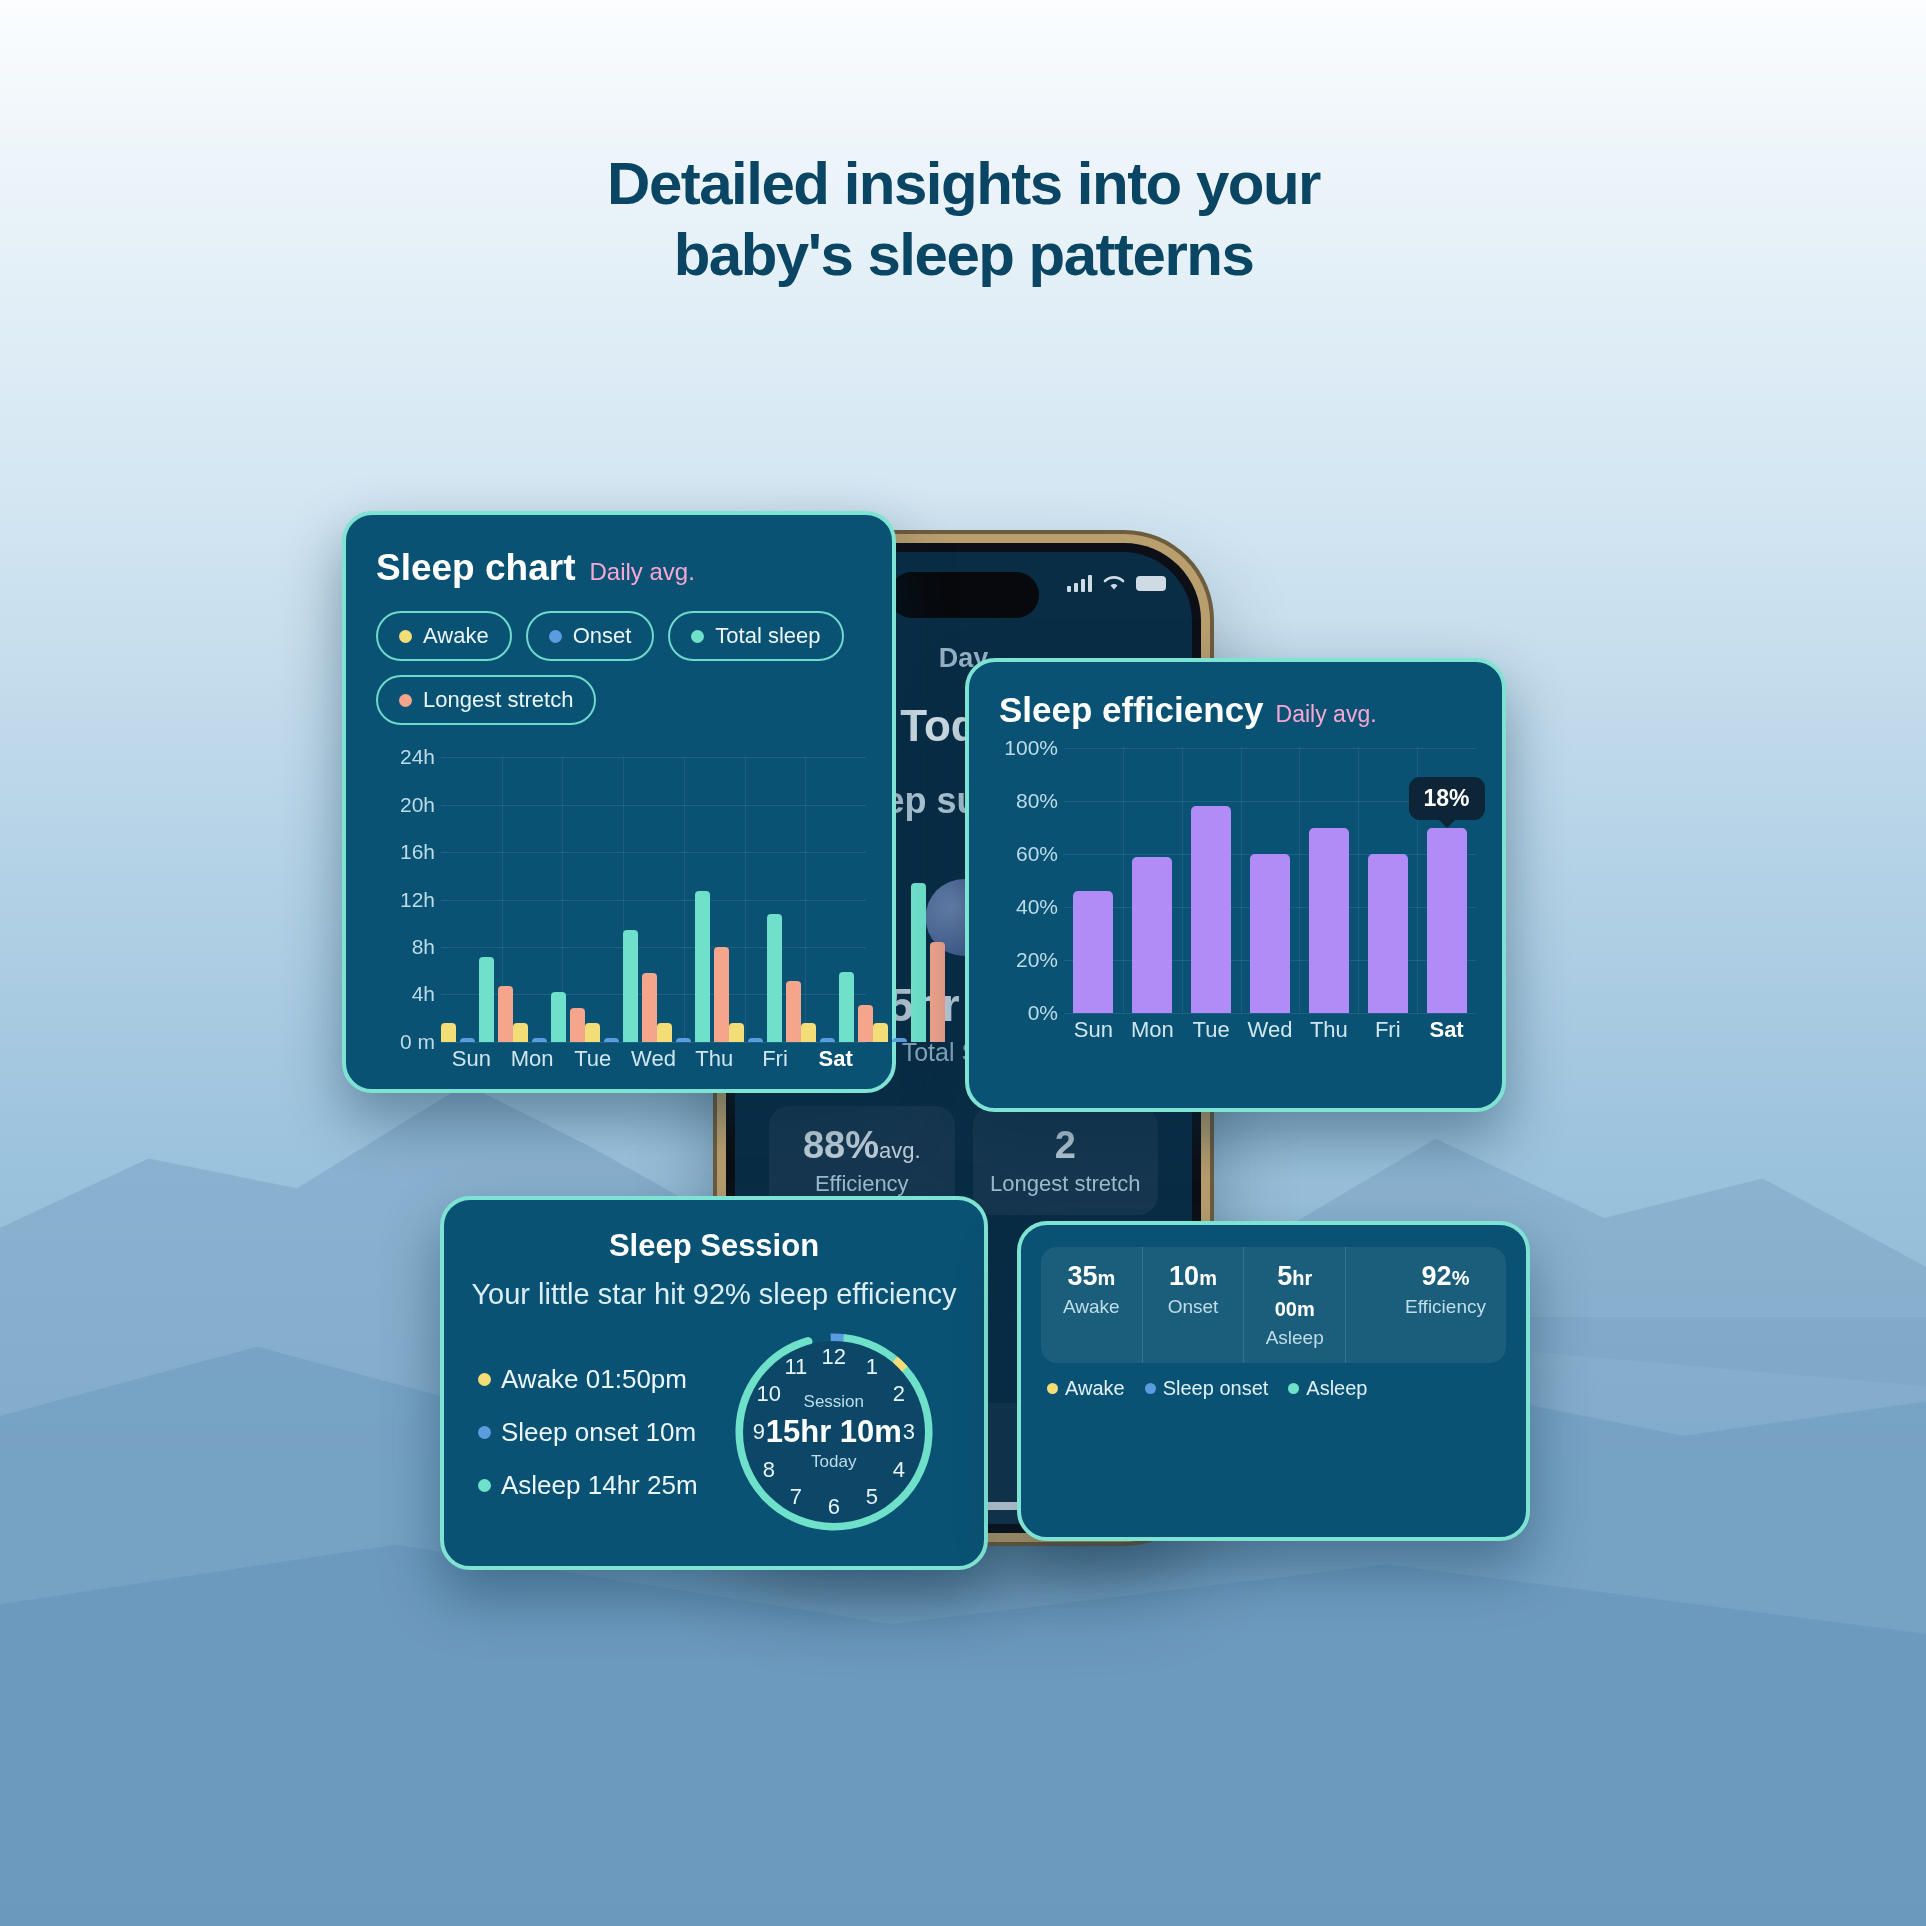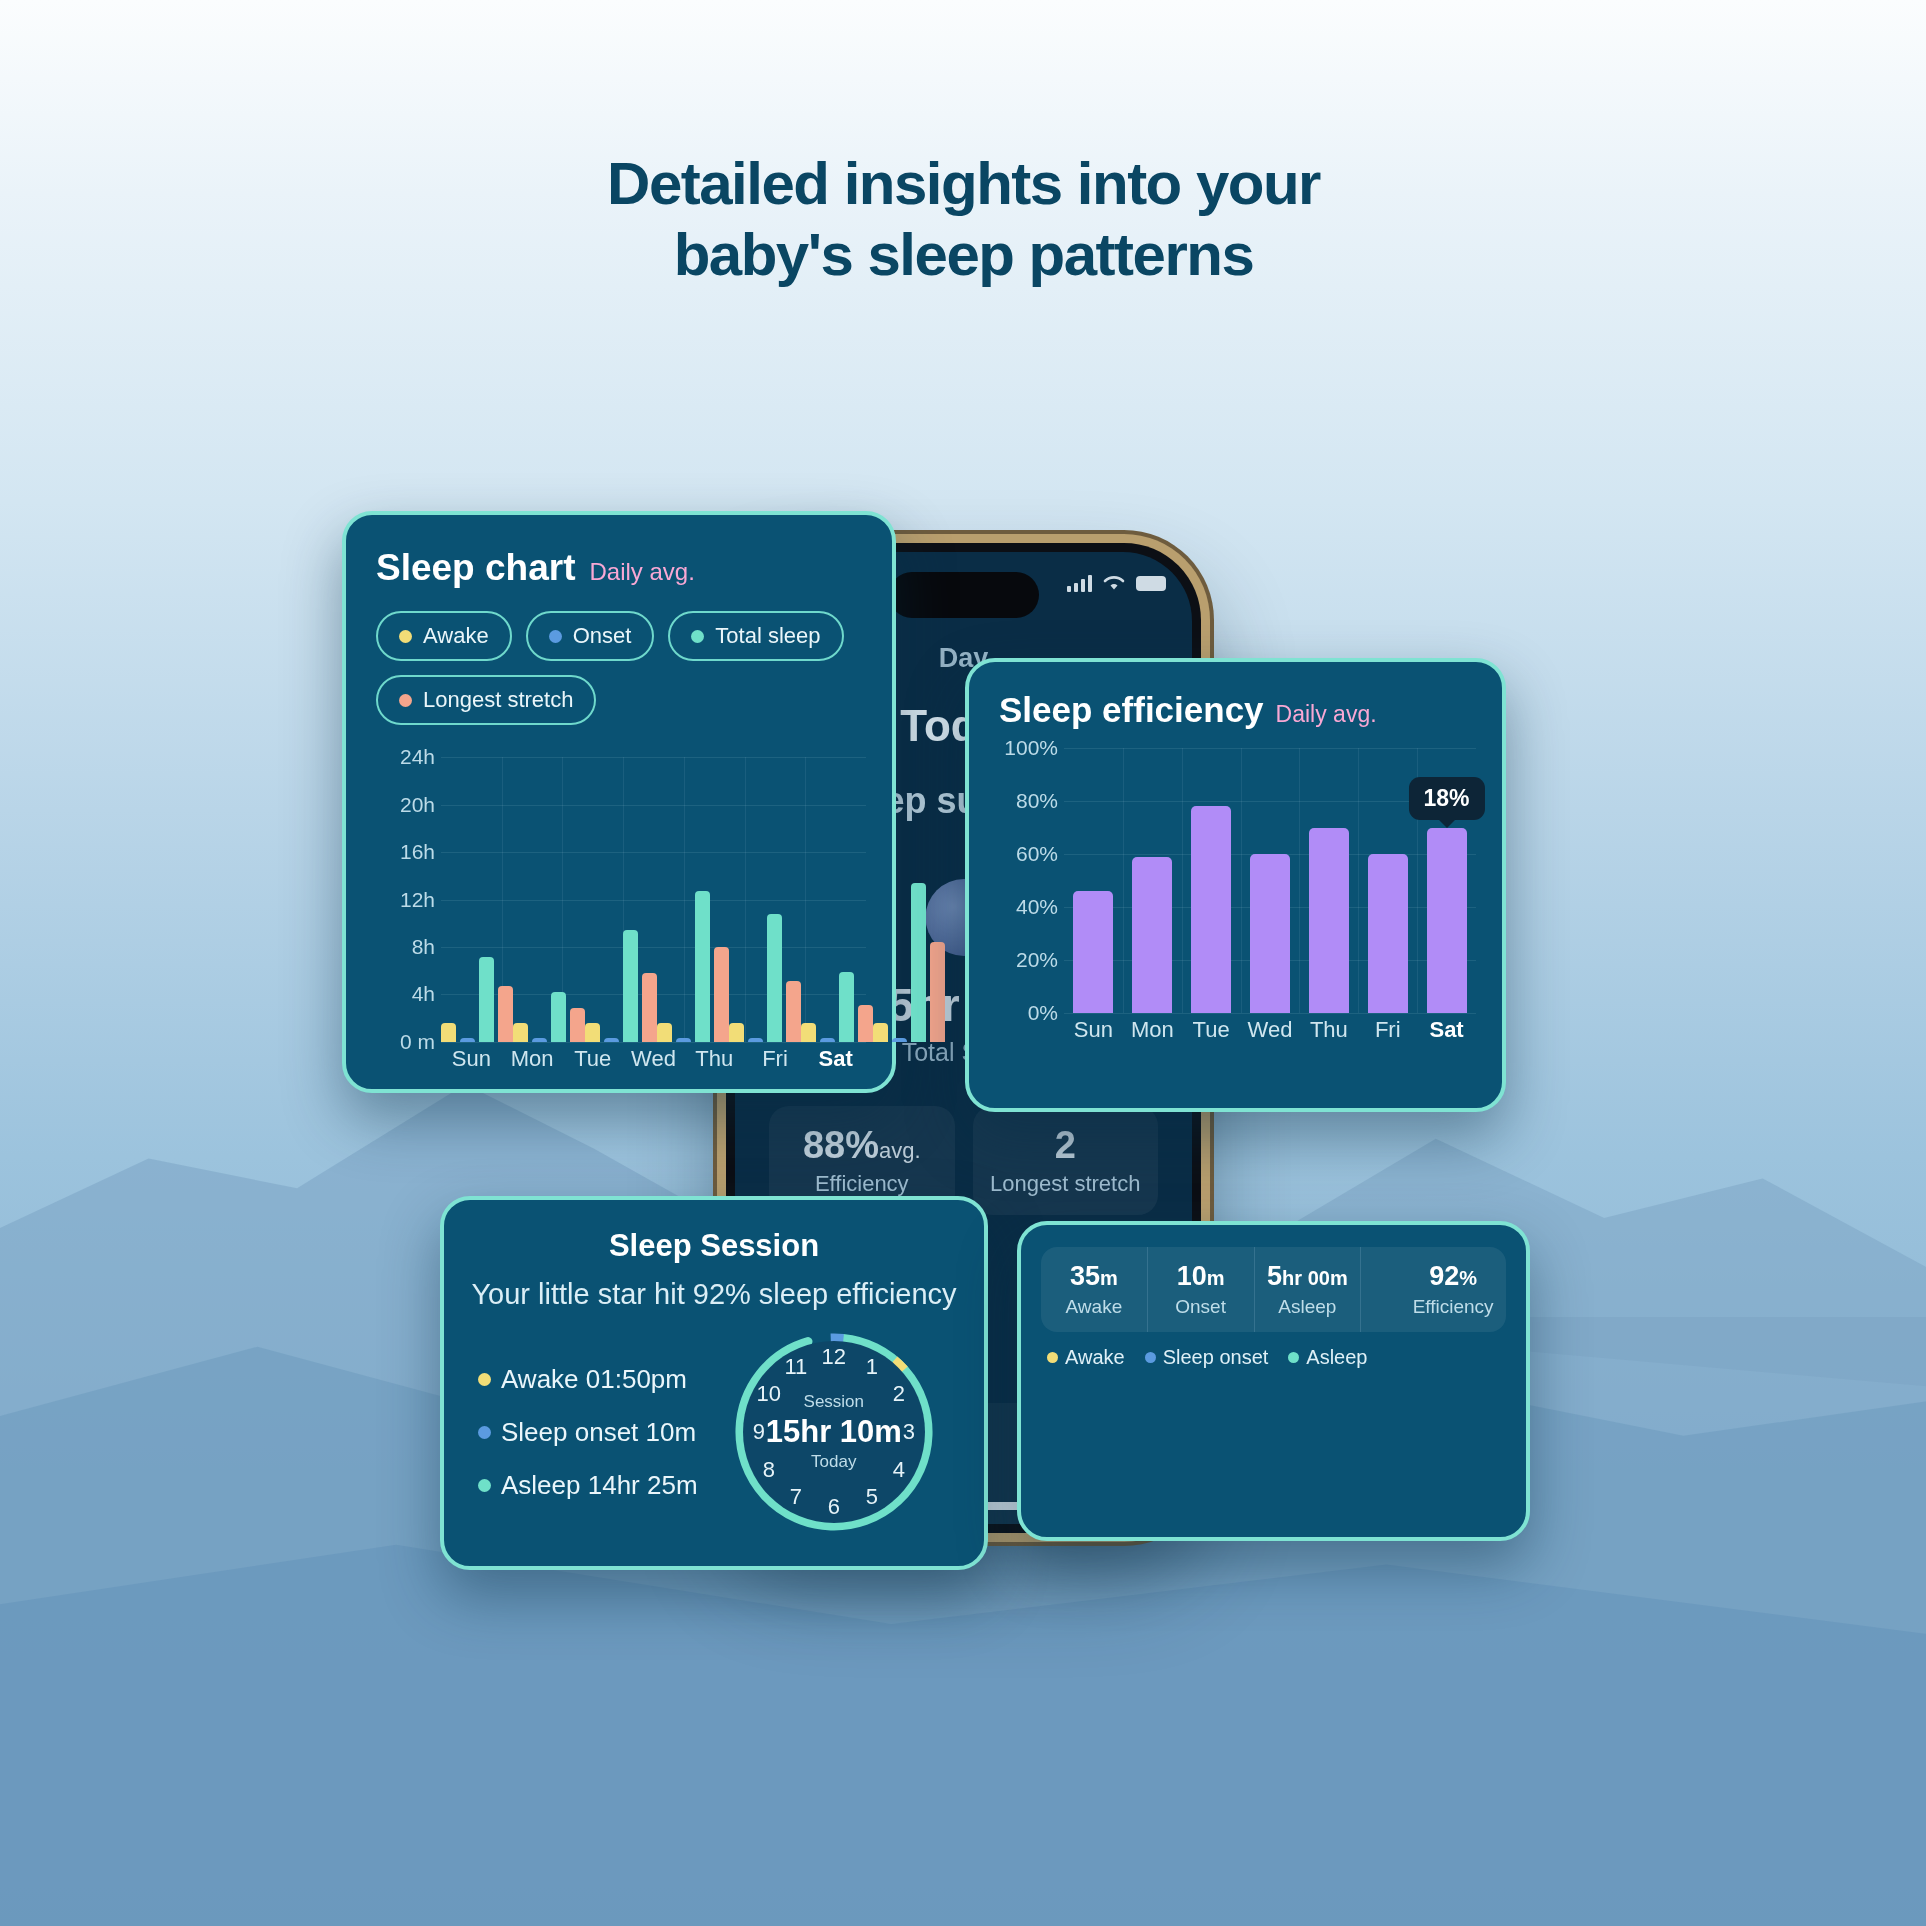--- a/index.html
+++ b/index.html
@@ -122,21 +122,21 @@
   .dial .face{position:absolute;inset:12px;border-radius:50%;background:#0d4768;}
   .dial .num{position:absolute;color:#e6f3f8;font-size:22px;transform:translate(-50%,-50%);}
   .dial .ctr{position:absolute;left:50%;top:50%;transform:translate(-50%,-50%);text-align:center;width:149px;}
   .dial .ctr .k{color:#bfdde9;font-size:17px;}
   .dial .ctr .v{color:#fff;font-size:31px;font-weight:700;margin:2px 0;}
   .dial .ctr .t{color:#bfdde9;font-size:17px;}
 
   
   #stats-card{left:1017px;top:1221px;width:505px;height:312px;}
   .stat-row{display:flex;margin:22px 20px 0 20px;background:rgba(255,255,255,.07);border-radius:16px;overflow:hidden;}
-  .stat{flex:1;text-align:center;padding:14px 12px;border-right:1px solid rgba(190,225,240,.16);}
+  .stat{flex:1;text-align:center;padding:14px 20px;border-right:1px solid rgba(190,225,240,.16);}
   .stat:last-child{border-right:0;margin-left:39px;}
   .stat .v{color:#fff;font-size:27px;font-weight:700;}
   .stat .v i{font-style:normal;font-size:20px;font-weight:600;}
   .stat .l{color:#bfdde9;font-size:19px;margin-top:4px;}
   .tl-wrap{position:relative;margin:34px 26px 0 26px;}
   .tl-marker-lbl{position:absolute;top:-34px;transform:translateX(-50%);color:#fff;font-size:21px;}
   .tl-dash{position:absolute;top:-8px;height:51px;border-left:3px dashed #ffffff;}
   .tl-bar{position:relative;height:22px;border-radius:3px;display:flex;overflow:hidden;}
   .tl-bar .s1{background:#5b9be0;}
   .tl-bar .s2{background:#6fe0c9;}

